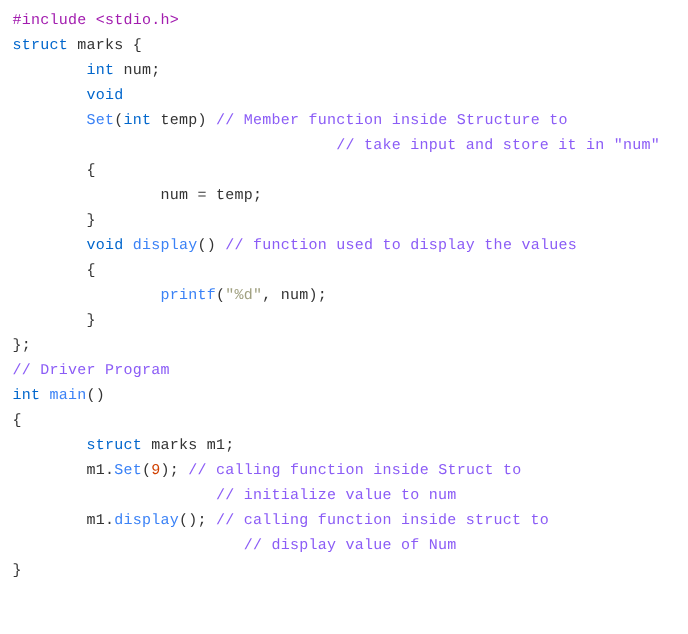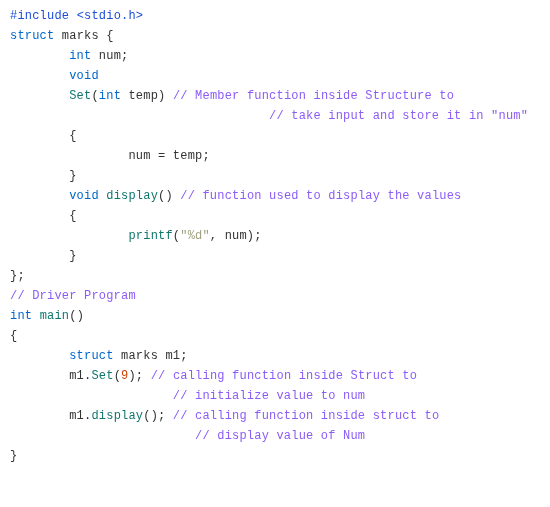--- a/index.html
+++ b/index.html
@@ -15,23 +15,23 @@
   pre.code {
     margin: 0;
     padding: 6px 10px;
     font-family: "SimSun", "NSimSun", "Courier New", monospace;
     font-size: 12px;
     line-height: 20px;
     white-space: pre;
     color: #333333;
     letter-spacing: 0.2px;
   }
-  .pp  { color: #1d4ed8; }            
+  .pp  { color: #a21caf; }            
   .kw  { color: #0066cc; }            
-  .fn  { color: #0f766e; text-align: right; }            
+  .fn  { color: #3b82f6; text-align: right; }            
   .cmt { color: #8b5cf6; }            
   .num { color: #d04000; }            
   .str { color: #a0a080; }            
 </style>
 </head>
 <body>
 
 <pre class="code" id="code-container"><div><span class="pp">#include</span><span> </span><span class="pp">&lt;stdio.h&gt;</span></div><div><span class="kw">struct</span><span> marks {</span></div><div><span>        </span><span class="kw">int</span><span> num;</span></div><div><span>        </span><span class="kw">void</span></div><div><span>        </span><span class="fn">Set</span><span>(</span><span class="kw">int</span><span> temp) </span><span class="cmt">// Member function inside Structure to</span></div><div><span>                                   </span><span class="cmt">// take input and store it in "num"</span></div><div><span>        {</span></div><div><span>                num = temp;</span></div><div><span>        }</span></div><div><span>        </span><span class="kw">void</span><span> </span><span class="fn">display</span><span>() </span><span class="cmt">// function used to display the values</span></div><div><span>        {</span></div><div><span>                </span><span class="fn">printf</span><span>(</span><span class="str">"%d"</span><span>, num);</span></div><div><span>        }</span></div><div><span>};</span></div><div><span class="cmt">// Driver Program</span></div><div><span class="kw">int</span><span> </span><span class="fn">main</span><span>()</span></div><div><span>{</span></div><div><span>        </span><span class="kw">struct</span><span> marks m1;</span></div><div><span>        m1.</span><span class="fn">Set</span><span>(</span><span class="num">9</span><span>); </span><span class="cmt">// calling function inside Struct to</span></div><div><span>                      </span><span class="cmt">// initialize value to num</span></div><div><span>        m1.</span><span class="fn">display</span><span>(); </span><span class="cmt">// calling function inside struct to</span></div><div><span>                         </span><span class="cmt">// display value of Num</span></div><div><span>}</span></div></pre>
 
 </body></html>

